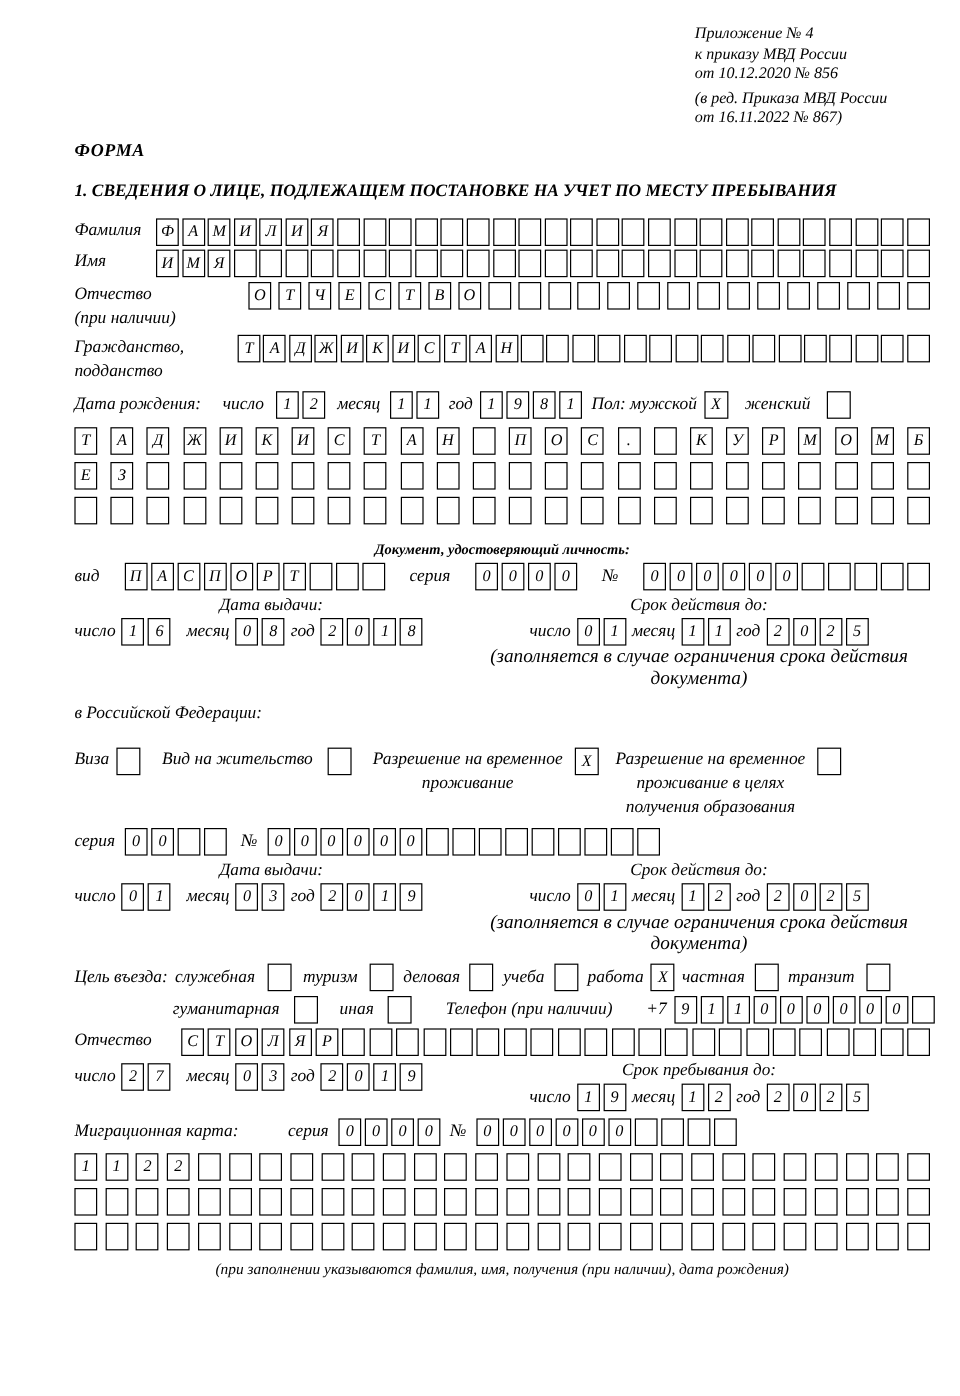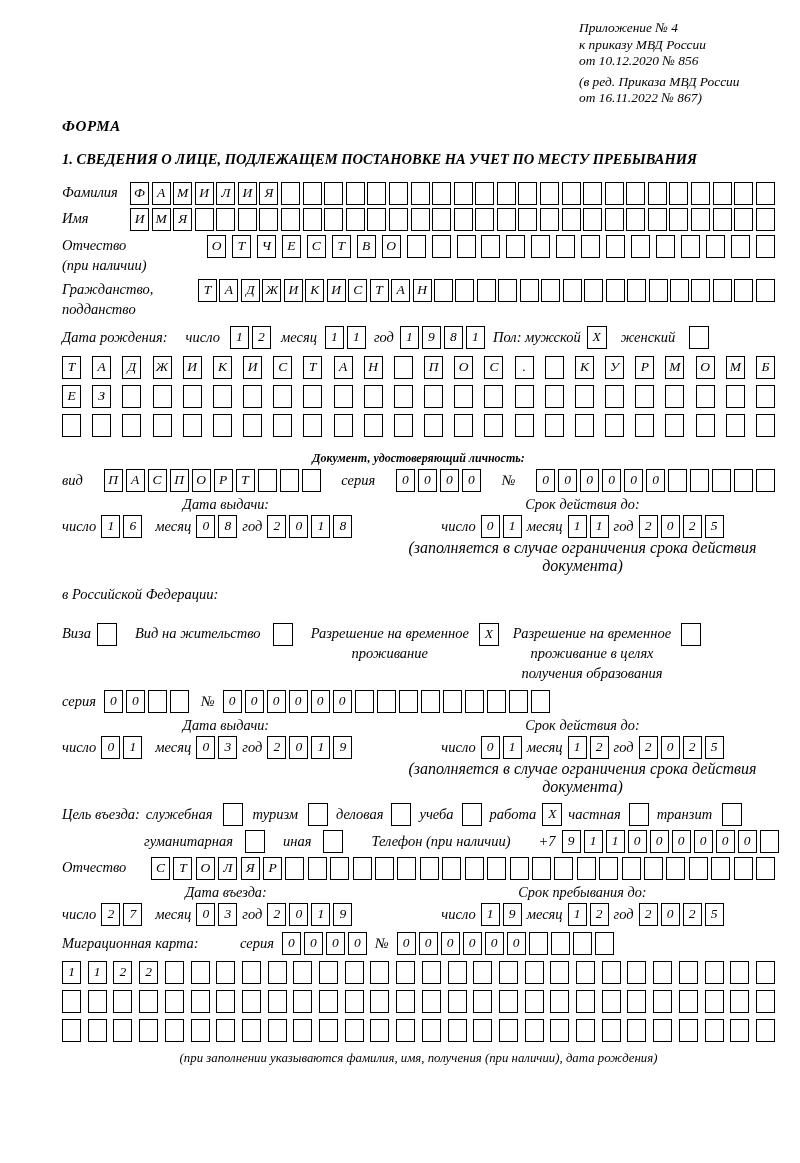--- a/index.html
+++ b/index.html
@@ -575,21 +575,20 @@
         <span class="cell"></span>
         <span class="cell"></span>
         <span class="cell"></span>
         <span class="cell"></span>
         <span class="cell"></span>
       </span>
   </div>
 
   <div class="datecols mt6">
     <div class="dcl">
-      <div class="dtitle">Дата въезда:</div>
       <div class="dline">
         <span>число</span>
         <span class="cells fx">
             <span class="cell">2</span>
             <span class="cell">7</span>
           </span>
         <span class="ml8">месяц</span>
         <span class="cells fx">
             <span class="cell">0</span>
             <span class="cell">3</span>

